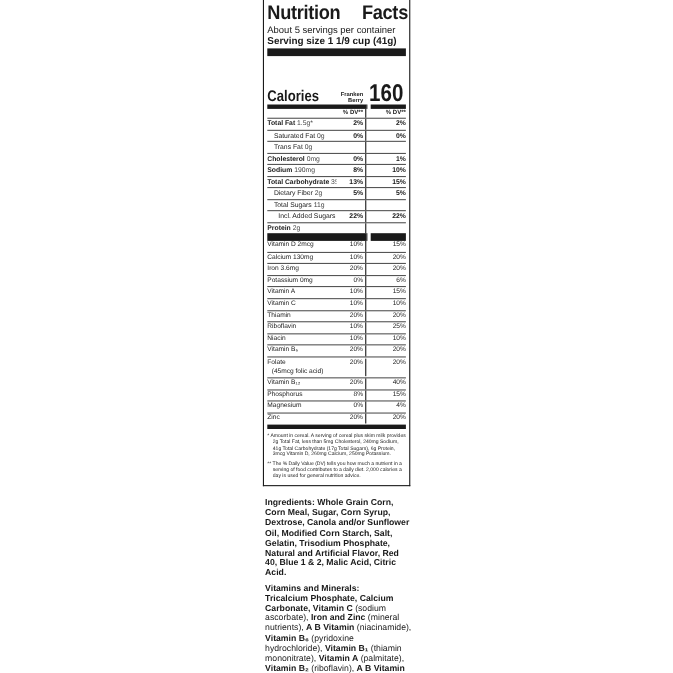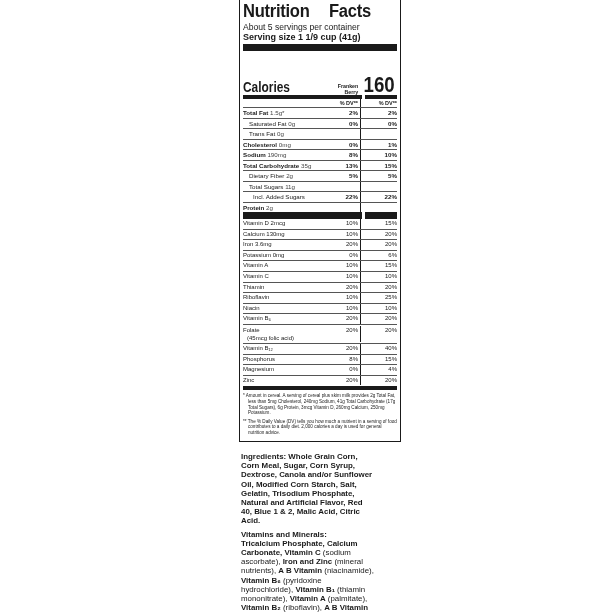--- a/index.html
+++ b/index.html
@@ -1,17 +1,17 @@
 <!DOCTYPE html>
 <html><head>
 <meta charset="utf-8">
 <style>
   html, body { margin:0; padding:0; background:#ffffff; }
   body { width:612px; height:612px; position:relative; overflow:hidden; font-family:"Liberation Sans", sans-serif; color:#1a1a1a; }
-  .label { position:absolute; left:239px; top:0; width:162px; border:1px solid #1a1a1a; border-top:none; padding:0 3px 4px 3px; box-sizing:border-box; height:442px; }
+  .label { position:absolute; left:239px; top:0; width:134px; border:1px solid #1a1a1a; border-top:none; padding:0 3px 4px 3px; box-sizing:border-box; height:442px; }
   .title { display:flex; justify-content:space-between; font-weight:bold; font-size:18px; line-height:20px; letter-spacing:-0.3px; margin-top:1px; transform:scaleX(0.92); transform-origin:left; width:139px; }
   .servings { font-size:8.6px; line-height:10px; margin-top:1px; }
   .serving-size { font-size:9px; font-weight:bold; line-height:10px; }
   .bar-thick { height:7px; background:#1a1a1a; margin-top:2px; }
   .cal-wrap { display:flex; height:44px; }
   .cal-left { flex:1; display:flex; align-items:flex-end; justify-content:space-between; padding-right:2px; }
   .cal-right { width:36px; border-left:1px solid #1a1a1a; display:flex; flex-direction:column; align-items:flex-end; justify-content:flex-end; }
   .cal-label { font-weight:bold; font-size:14px; line-height:16px; transform:scaleX(0.85); transform-origin:left; }
   .cal-col { display:flex; flex-direction:row; align-items:flex-end; }
   .colhdr { font-size:5.3px; font-weight:bold; text-align:right; line-height:6px; }

